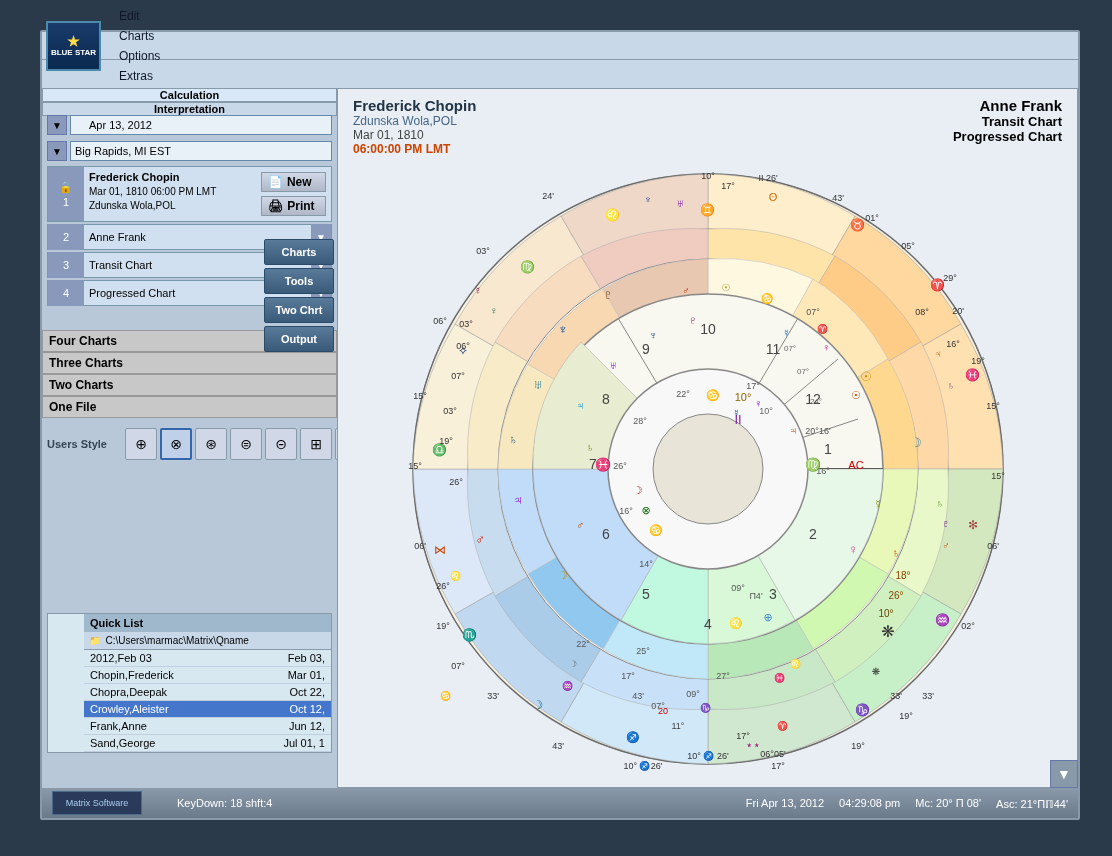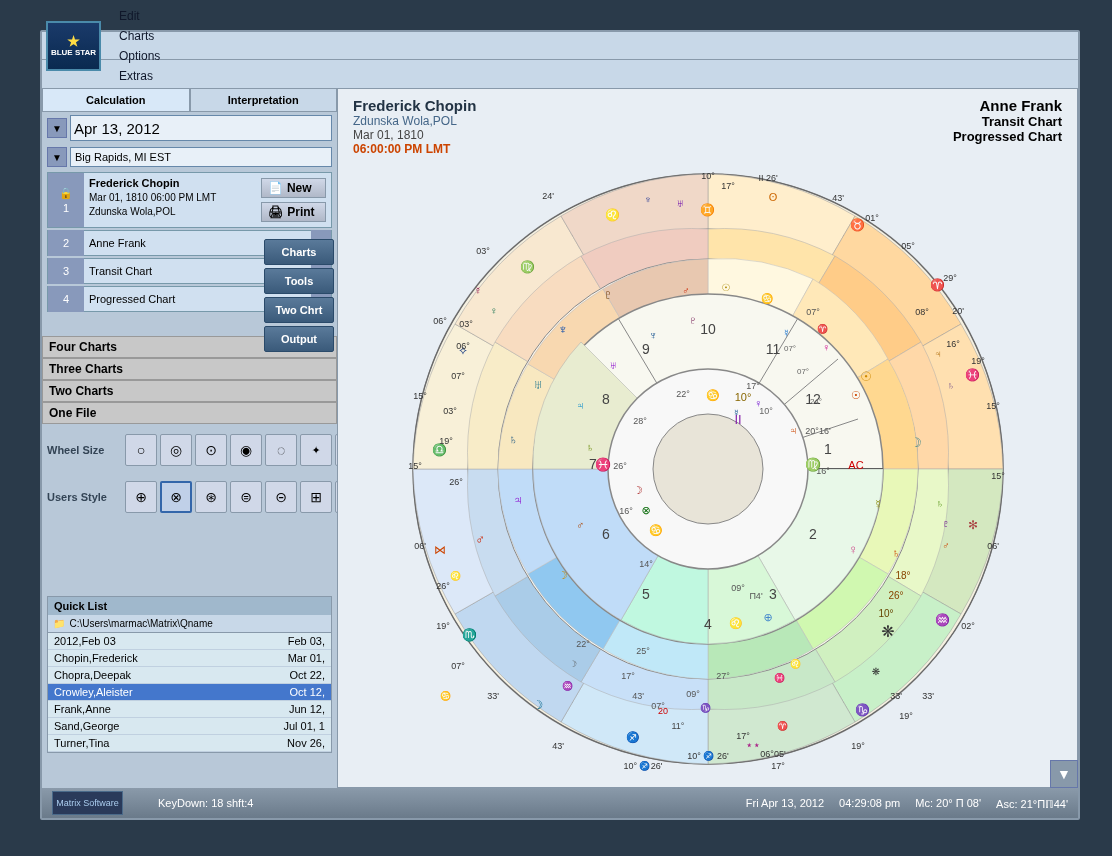--- a/index.html
+++ b/index.html
@@ -62,20 +62,21 @@
       width: 290px;
       height: 710px;
       background: #b8c8d8;
     }
 
     
     .panel-tabs {
       display: flex;
       height: 24px;
       background: #a0b0c0;
+      flex-direction: column;
     }
     .panel-tab {
       flex: 1;
       display: flex;
       align-items: center;
       justify-content: center;
       font-size: 11px;
       font-weight: bold;
       color: #000;
       cursor: pointer;
@@ -332,21 +333,21 @@
       <div class="panel-tab active">
         <span>Calculation</span>
       </div>
       <div class="panel-tab">
         <span>Interpretation</span>
       </div>
     </div>
 
     <div class="input-row">
       <div class="dropdown-arrow">▼</div>
-      <input class="text-input" style="flex: 1 1 0%; height: 26px; background: rgb(232, 240, 248); border: 1px solid rgb(102, 136, 170); padding: 2px 3px; font-size: 15px;" value="Apr 13, 2012">
+      <input class="text-input" style="flex: 1 1 0%; height: 20px; background: rgb(232, 240, 248); border: 1px solid rgb(102, 136, 170); padding: 2px 18px; font-size: 11px;" value="Apr 13, 2012">
     </div>
 
     <div class="input-row">
       <div class="dropdown-arrow">▼</div>
       <input class="text-input" style="flex: 1 1 0%; height: 20px; background: rgb(232, 240, 248); border: 1px solid rgb(102, 136, 170); padding: 2px 4px; font-size: 11px;" value="Big Rapids, MI EST">
     </div>
 
     <div class="person-row" style="display:flex;align-items:stretch;margin:2px 5px;border:1px solid #7799aa;background:#d0e0f0;min-height:52px;">
       <div style="width:36px;background:#8899bb;display:flex;flex-direction:column;align-items:center;justify-content:center;font-size:11px;color:#fff;gap:2px;">
         <span>🔒</span>
@@ -389,32 +390,20 @@
 
     <div style="margin:24px 0 0 0;">
       <div id="layout-btns">
           <div class="layout-btn">Four Charts</div>
           <div class="layout-btn">Three Charts</div>
           <div class="layout-btn">Two Charts</div>
           <div class="layout-btn">One File</div>
         </div>
     </div>
 
-    <div class="wheel-section" style="padding:5px;margin-top:5px;display:flex;align-items:center;gap:8px;">
-      <div style="font-size:11px;font-weight:bold;color:#334455;min-width:70px;">Wheel Size</div>
-      <div style="display:flex;gap:3px;">
-        <div class="wheel-icon-btn">○</div>
-        <div class="wheel-icon-btn">◎</div>
-        <div class="wheel-icon-btn">⊙</div>
-        <div class="wheel-icon-btn">◉</div>
-        <div class="wheel-icon-btn">◌</div>
-        <div class="wheel-icon-btn" style="font-size:11px;">✦</div>
-        <div class="wheel-icon-btn" style="font-size:11px;">✧</div>
-      </div>
-    </div>
 
     <div class="wheel-section" style="padding:5px;display:flex;align-items:center;gap:8px;">
       <div style="font-size:11px;font-weight:bold;color:#334455;min-width:70px;">Users Style</div>
       <div style="display:flex;gap:3px;">
         <div class="wheel-icon-btn">⊕</div>
         <div class="wheel-icon-btn active" style="border:2px solid #3366aa;background:#c0d0e8;">⊗</div>
         <div class="wheel-icon-btn">⊛</div>
         <div class="wheel-icon-btn">⊜</div>
         <div class="wheel-icon-btn">⊝</div>
         <div class="wheel-icon-btn">⊞</div>
@@ -430,21 +419,21 @@
           <span>Tools</span>
         </div>
       <div class="right-btn">
           <span>Two Chrt</span>
         </div>
       <div class="right-btn">
           <span>Output</span>
         </div>
     </div>
 
-    <div class="quick-list" style="margin:5px;background:#d8e8f0;border:1px solid #8899aa;position:absolute;bottom:30px;left:0;right:0;margin:5px;">
+    <div class="quick-list" style="margin:5px;background:#d8e8f0;border:1px solid #8899aa;position:absolute;bottom:30px;left:0;right:0;margin:5px;padding-left:36px;">
       <div class="quick-list-title" style="background:#a0b8cc;padding:3px 6px;font-size:11px;font-weight:bold;">
         <span>Quick List</span>
       </div>
       <div class="quick-list-path" style="display:flex;align-items:center;padding:3px 5px;background:#c8d8e8;font-size:10px;gap:4px;border-bottom:1px solid #8899aa;">
         <span style="color:#cc9933;">📁</span>
         <span>C:\Users\marmac\Matrix\Qname</span>
       </div>
       <div id="quick-list-items" style="max-height:130px;overflow-y:auto;text-align:center;">
           <div class="quick-list-item">
             <span>2012,Feb 03</span>
@@ -463,24 +452,20 @@
             <span>Oct 12,</span>
           </div>
           <div class="quick-list-item">
             <span>Frank,Anne</span>
             <span>Jun 12,</span>
           </div>
           <div class="quick-list-item">
             <span>Sand,George</span>
             <span>Jul 01, 1</span>
           </div>
-          <div class="quick-list-item">
-            <span>Turner,Tina</span>
-            <span>Nov 26,</span>
-          </div>
         </div>
     </div>
 
   </div>
 
   <div class="chart-area" style="position:absolute;top:56px;left:295px;right:0;bottom:30px;background:#e8eef4;border-left:1px solid #8899aa;">
 
     <div class="chart-header" style="display:flex;justify-content:space-between;padding:8px 15px 4px;">
       <div class="chart-person-left">
         <div class="name" style="font-weight:bold;font-size:15px;">Frederick Chopin</div>
@@ -766,21 +751,21 @@
         <text x="382" y="522" font-size="9" fill="#555" text-anchor="middle" font-family="Arial">♓</text>
         <text x="398" y="508" font-size="9" fill="#555" text-anchor="middle" font-family="Arial">♌</text>
       </svg>
     </div>
   </div>
 
   <div class="scroll-btn" style="position:absolute;right:0;bottom:30px;width:28px;height:28px;background:#8899aa;border:1px solid #6677aa;display:flex;align-items:center;justify-content:center;cursor:pointer;color:#fff;font-size:14px;">▼</div>
 
   <div class="status-bar" style="position:absolute;bottom:0;left:0;right:0;height:30px;background:linear-gradient(to bottom,#8a9aaa,#6a7a8a);display:flex;align-items:center;padding:0 10px;gap:15px;font-size:11px;color:#fff;">
     <div class="matrix-logo" style="display:flex;align-items:center;gap:5px;">
-      <div style="width:71px;height:24px;background:#2a3a5a;border:1px solid #4a6a8a;display:flex;align-items:center;justify-content:center;font-size:9px;color:#aaccee;">
+      <div style="width:90px;height:24px;background:#2a3a5a;border:1px solid #4a6a8a;display:flex;align-items:center;justify-content:center;font-size:9px;color:#aaccee;">
         <span>Matrix Software</span>
       </div>
     </div>
     <div style="flex:1;">
       <span>KeyDown: 18  shft:4</span>
     </div>
     <div>
       <span>Fri Apr 13, 2012</span>
     </div>
     <div>

